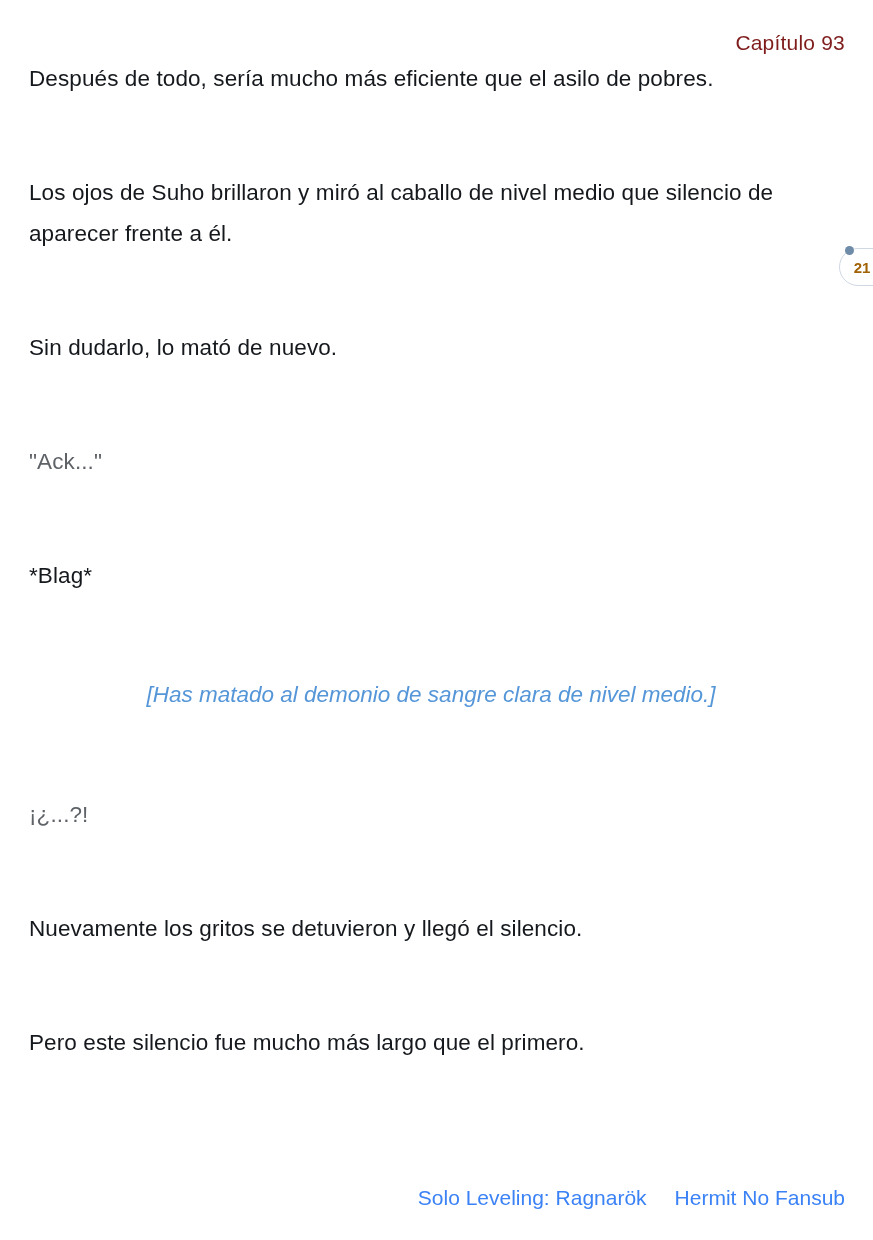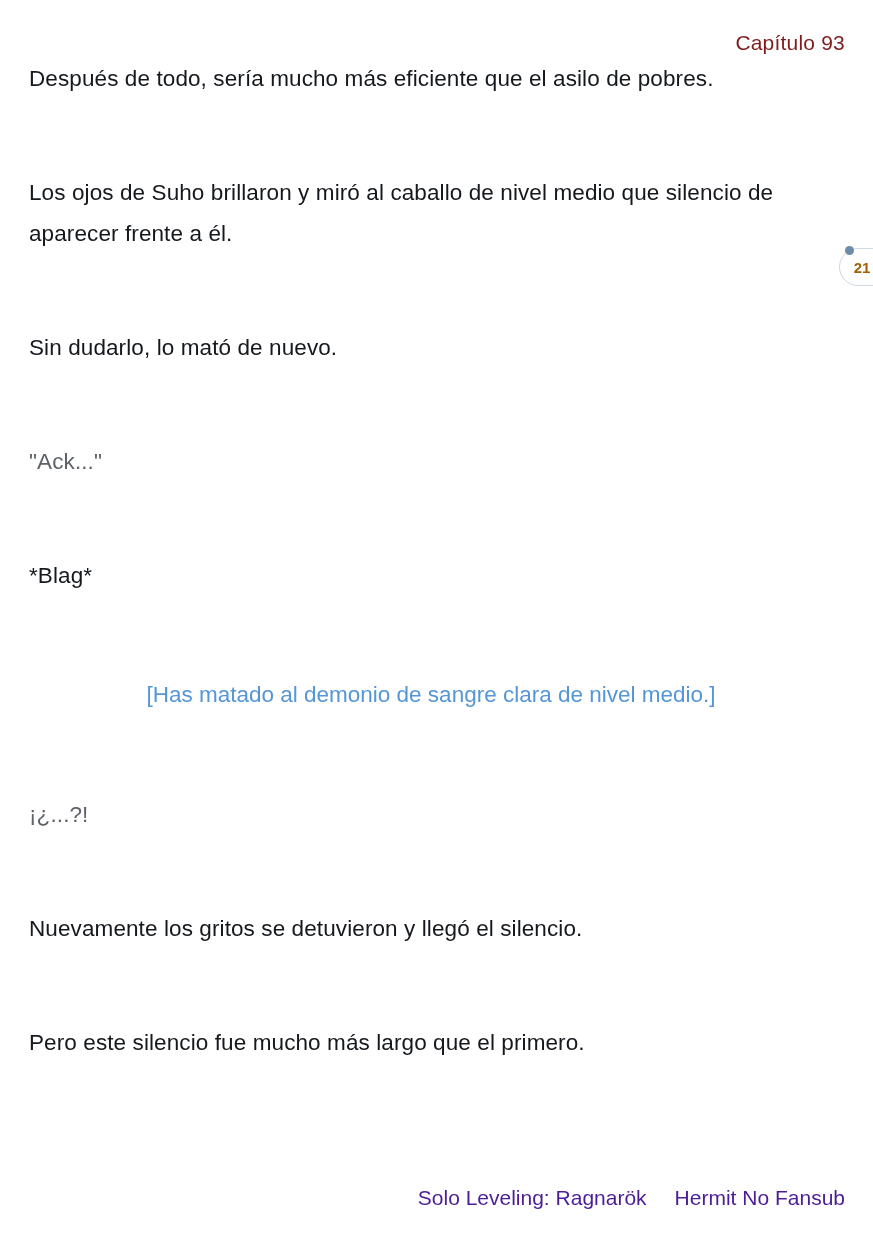--- a/index.html
+++ b/index.html
@@ -52,20 +52,21 @@
   }
   .gap-md { height: 73px; }
   .gap-lg { height: 78px; }
 
   .system-block {
     margin: 0;
     text-align: center;
     color: #5596d8;
     font-size: 22.5px;
     line-height: 42px;
+    font-style: italic;
   }
   .system-line {
     display: block;
   }
   .system-line.first {
     padding-right: 0px;
   }
   .system-line.second {
     padding-left: 30px;
   }
@@ -102,21 +103,21 @@
 
   .footer {
     position: absolute;
     bottom: 30px;
     left: 0;
     right: 28px;
     display: flex;
     justify-content: flex-end;
     gap: 28px;
     font-size: 21px;
-    color: #4c1d95;
+    color: #3b82f6;
   }
 </style>
 </head>
 <body>
 
 <div class="page">
 
   <div class="chapter-label">Capítulo 93</div>
 
   <div class="page-marker">

